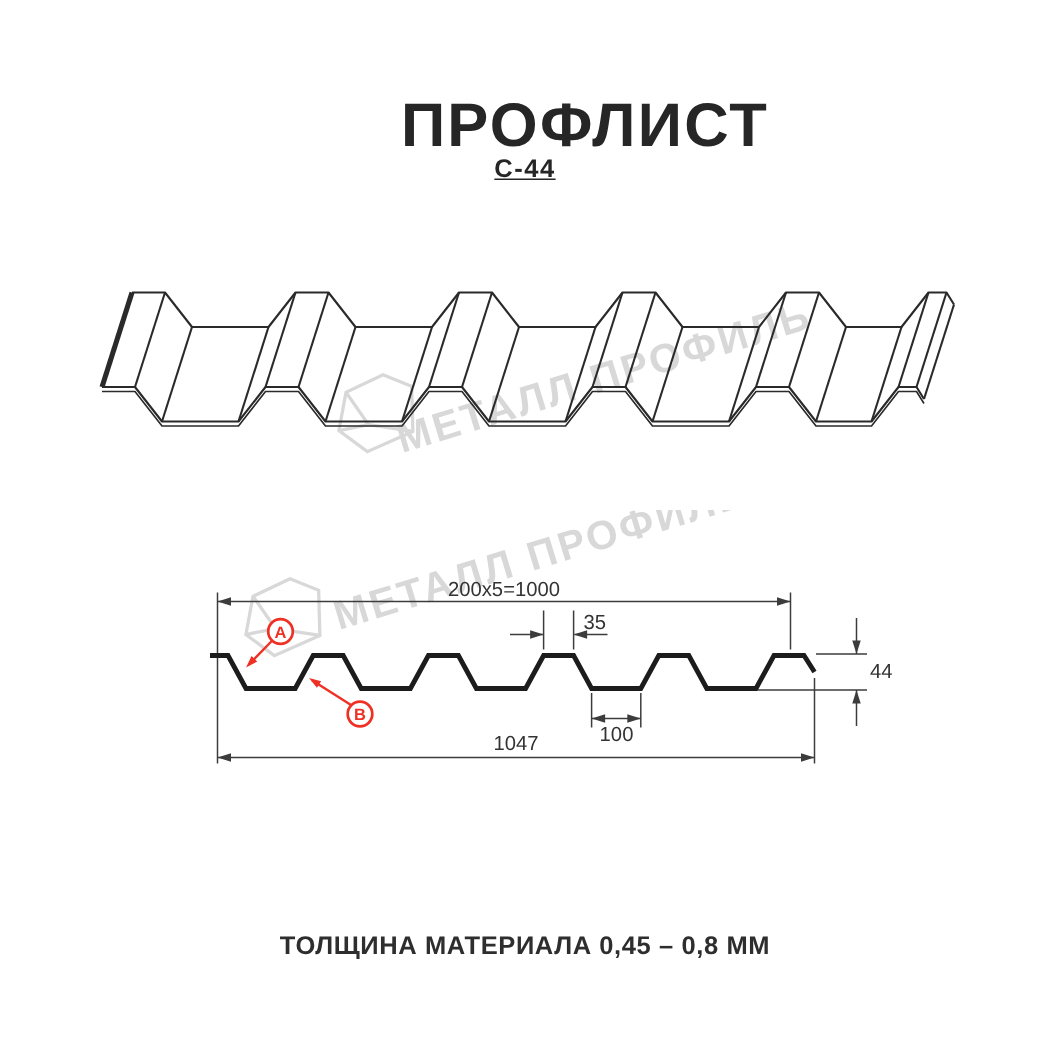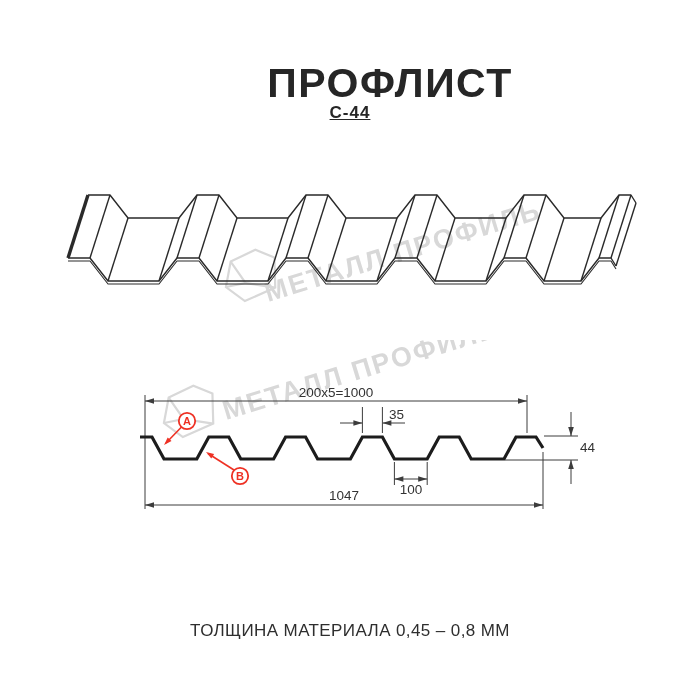--- a/index.html
+++ b/index.html
@@ -13,21 +13,21 @@
     font-size:41px;font-weight:800;letter-spacing:1.5px;color:#262626;padding-left:40px;
   }
   .subtitle{
     position:absolute;top:103px;left:0;width:700px;text-align:center;
     font-size:17px;font-weight:700;letter-spacing:1px;color:#262626;text-decoration:underline;
   }
   .sheet3d{position:absolute;left:55px;top:180px;}
   .xsection{position:absolute;left:120px;top:340px;}
   .footer{
     position:absolute;top:621px;left:0;width:700px;text-align:center;
-    font-size:17px;font-weight:400;letter-spacing:0.4px;color:#2e2e2e;
+    font-size:17px;font-weight:700;letter-spacing:0.4px;color:#2e2e2e;
   }
   svg text{font-family:"Liberation Sans", sans-serif;}
   .wm-text{font-size:27px;font-weight:700;letter-spacing:2px;}
   .dim-text{font-size:13.5px;fill:#333333;}
   .ref-letter{font-size:11px;font-weight:700;}
 </style>
 </head>
 <body>
 
 <div class="page">

